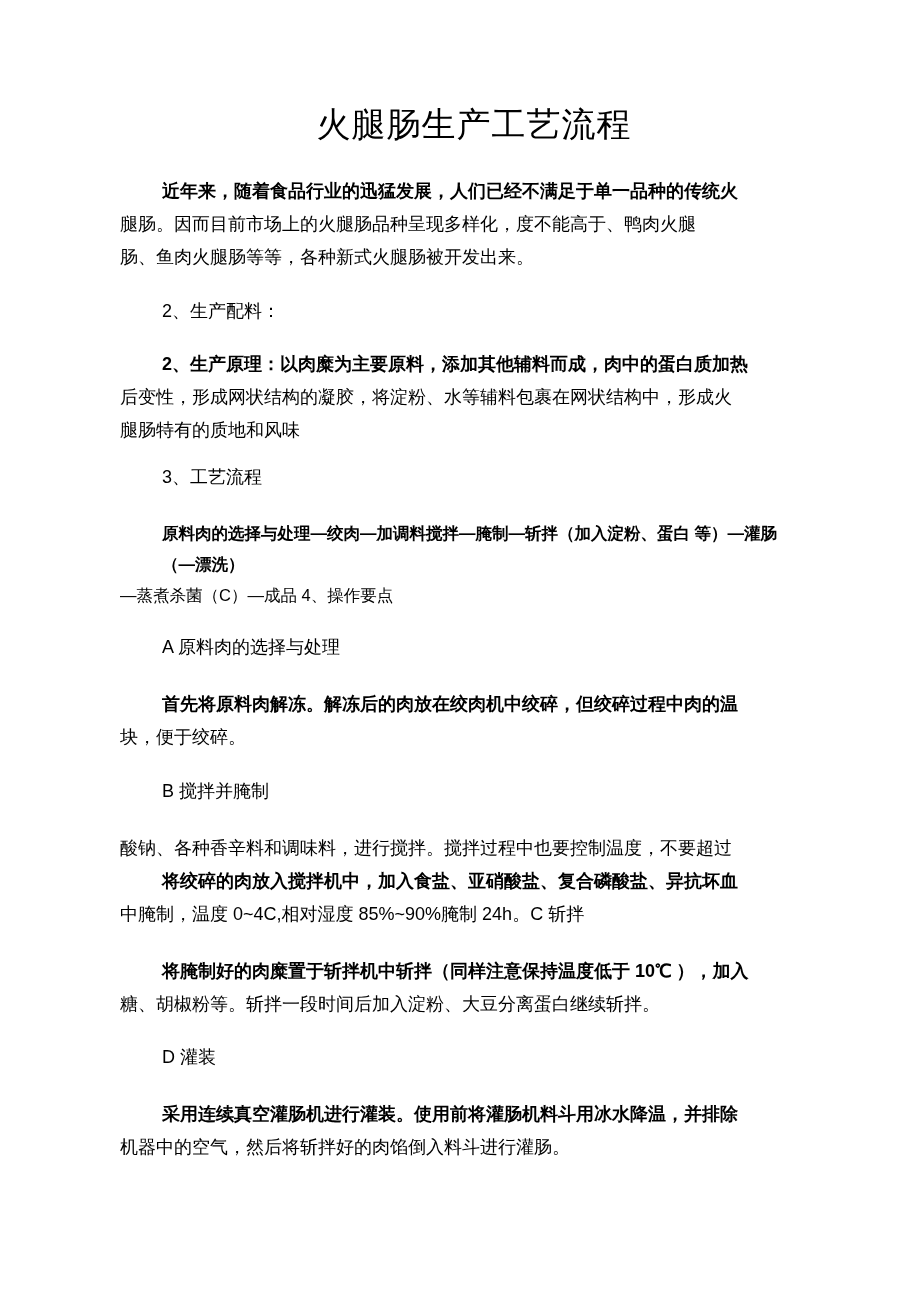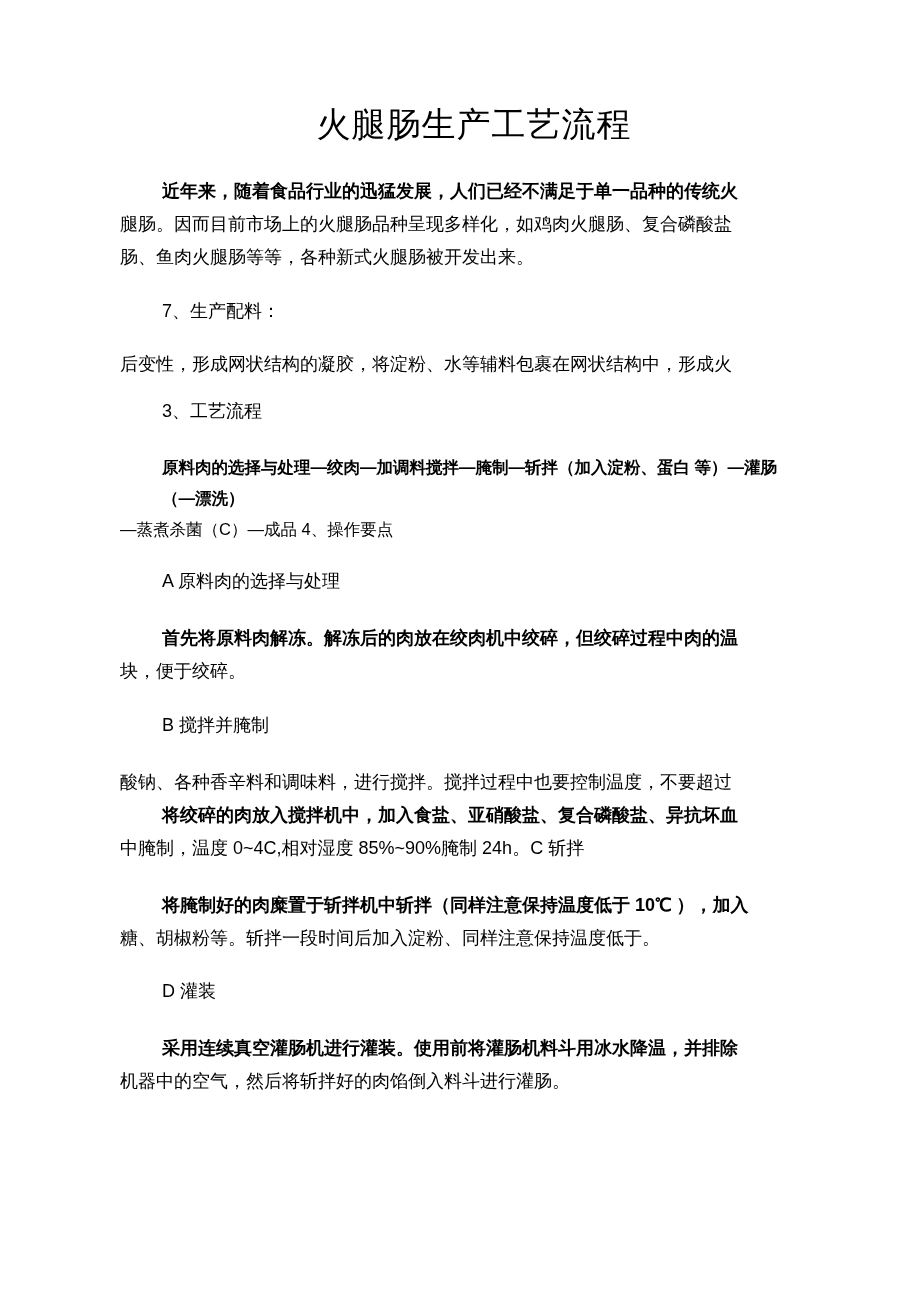--- a/index.html
+++ b/index.html
@@ -60,28 +60,30 @@
 </style>
 </head>
 <body>
 
 <div class="page">
 
   <h1 class="doc-title">火腿肠生产工艺流程</h1>
 
   <div class="para mt-30">
     <div class="line indent">近年来，随着食品行业的迅猛发展，人们已经不满足于单一品种的传统火</div>
-    <div class="line">腿肠。因而目前市场上的火腿肠品种呈现多样化，如鸡肉火腿肠、复合磷酸盐</div>
+    <div class="line">腿肠。因而目前市场上的火腿肠品种呈现多样化，度不能高于、鸭肉火腿</div>
     <div class="line">肠、鱼肉火腿肠等等，各种新式火腿肠被开发出来。</div>
   </div>
 
-  <div class="heading mt-21">7、生产配料：</div>
+  <div class="heading mt-21">2、生产配料：</div>
 
   <div class="para mt-20">
+    <div class="line indent">2、生产原理：以肉糜为主要原料，添加其他辅料而成，肉中的蛋白质加热</div>
     <div class="line">后变性，形成网状结构的凝胶，将淀粉、水等辅料包裹在网状结构中，形成火</div>
+    <div class="line">腿肠特有的质地和风味</div>
   </div>
 
   <div class="heading mt-18">3、工艺流程</div>
 
   <div class="para flow mt-12">
     <div class="line indent">原料肉的选择与处理—绞肉—加调料搅拌—腌制—斩拌（加入淀粉、蛋白 等）—灌肠（—漂洗）</div>
     <div class="line">—蒸煮杀菌（C）—成品 4、操作要点</div>
   </div>
 
   <div class="heading mt-20">A 原料肉的选择与处理</div>
@@ -94,21 +96,21 @@
   <div class="heading mt-21">B 搅拌并腌制</div>
 
   <div class="para mt-12">
     <div class="line">酸钠、各种香辛料和调味料，进行搅拌。搅拌过程中也要控制温度，不要超过</div>
     <div class="line indent">将绞碎的肉放入搅拌机中，加入食盐、亚硝酸盐、复合磷酸盐、异抗坏血</div>
     <div class="line">中腌制，温度 0~4C,相对湿度 85%~90%腌制 24h。C 斩拌</div>
   </div>
 
   <div class="para mt-12">
     <div class="line indent">将腌制好的肉糜置于斩拌机中斩拌（同样注意保持温度低于 10℃ ），加入</div>
-    <div class="line">糖、胡椒粉等。斩拌一段时间后加入淀粉、同样注意保持温度低于。</div>
+    <div class="line">糖、胡椒粉等。斩拌一段时间后加入淀粉、大豆分离蛋白继续斩拌。</div>
   </div>
 
   <div class="heading mt-20">D 灌装</div>
 
   <div class="para mt-12">
     <div class="line indent">采用连续真空灌肠机进行灌装。使用前将灌肠机料斗用冰水降温，并排除</div>
     <div class="line">机器中的空气，然后将斩拌好的肉馅倒入料斗进行灌肠。</div>
   </div>
 
 </div>

